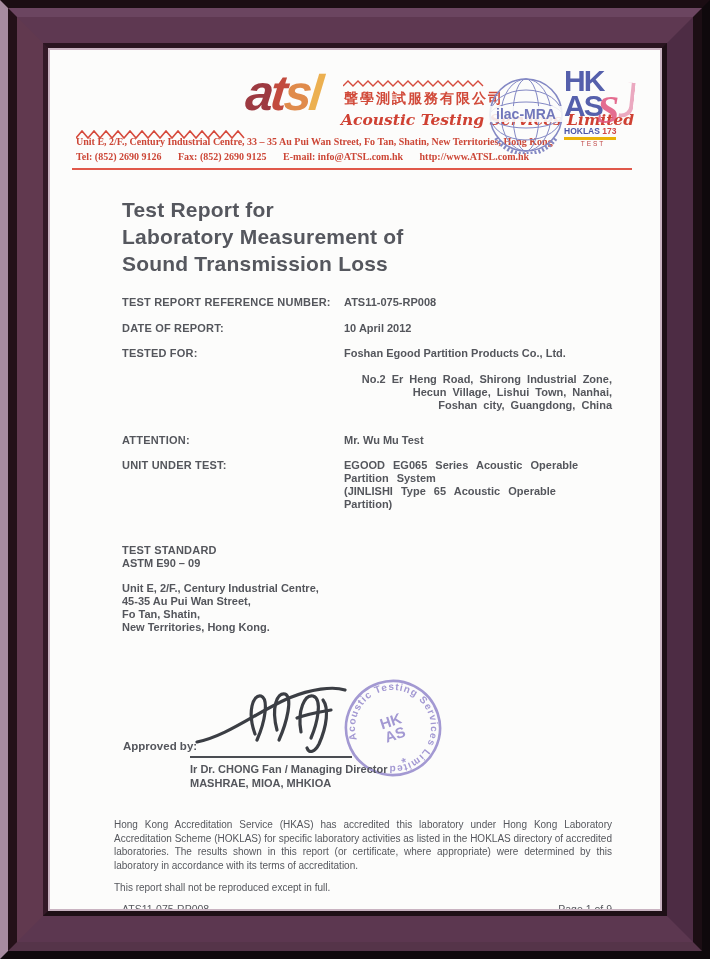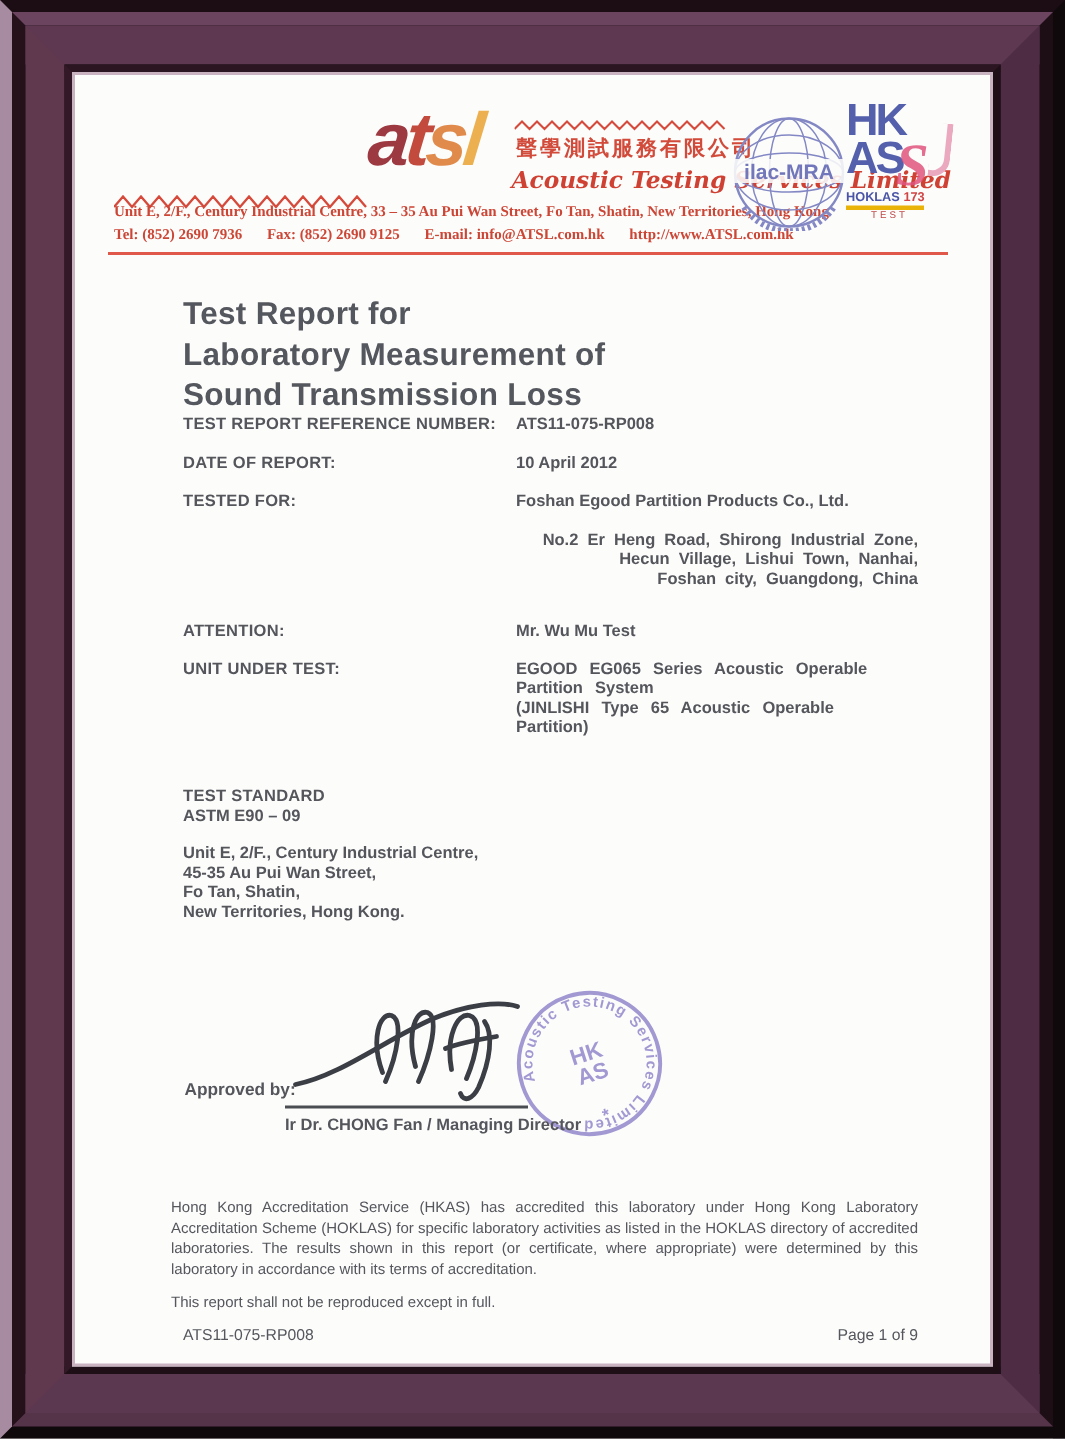--- a/index.html
+++ b/index.html
@@ -42,21 +42,21 @@
   .hoklas-test{font-size:6.5px;color:#c04848;letter-spacing:2px;text-align:center;width:58px;}
 
   
   .title{margin:24px 0 0 72px;font-size:21px;font-weight:700;color:#55575e;line-height:27px;letter-spacing:.2px;}
   .fields{margin:0 48px 0 72px;font-size:11px;color:#54565c;}
   .field-row{display:flex;line-height:13px;}
   .field-label{width:222px;flex:none;font-weight:700;letter-spacing:.2px;}
   .field-value{width:268px;flex:none;font-weight:700;white-space:pre-line;}
   .wide .field-value{word-spacing:3px;text-align:right;}
   .xwide .field-value{word-spacing:5px;}
-  .mt19{}.mt13{margin-top:13px;}.mt12{margin-top:12px;}.mt9{margin-top:22px;}.mt33{margin-top:33px;flex-direction:column;}
+  .mt19{margin-top:19px;}.mt13{margin-top:13px;}.mt12{margin-top:12px;}.mt9{margin-top:22px;}.mt33{margin-top:33px;flex-direction:column;}
 
   
   .sig-section{position:relative;height:130px;margin-top:46px;}
   .approved-label{position:absolute;left:73px;top:60px;font-size:11.5px;font-weight:700;color:#54565c;}
   .signature{position:absolute;left:143px;top:-2px;}
   .sig-line{position:absolute;left:140px;top:76px;width:162px;border-bottom:2px solid #4a4d52;}
   .name-block{position:absolute;left:140px;top:82px;font-size:11px;font-weight:700;color:#54565c;line-height:14px;}
   .stamp{position:absolute;left:291px;top:-4px;opacity:.85;}
 
   
@@ -80,21 +80,21 @@
     <svg class="zigzag zz-top" width="152" height="12" viewBox="0 0 152 12">
       <path d="M0 8 l5 -5 5 5 5 -5 5 5 5 -5 5 5 5 -5 5 5 5 -5 5 5 5 -5 5 5 5 -5 5 5 5 -5 5 5 5 -5 5 5 5 -5 5 5 5 -5 5 5 5 -5 5 5 5 -5 5 5 5 -5 5 5" fill="none" stroke="#d64a3c" stroke-width="1.4"></path>
     </svg>
 
     <div class="atsl"><span class="l-a">a</span><span class="l-t">t</span><span class="l-s">s</span><span class="l-l">l</span></div>
 
     <div class="cjk">聲學測試服務有限公司</div>
     <div class="eng-script">Acoustic Testing Services Limited</div>
     <div class="addr">Unit E, 2/F., Century Industrial Centre, 33 – 35 Au Pui Wan Street, Fo Tan, Shatin, New Territories, Hong Kong</div>
     <div class="contacts">
-      <span>Tel: (852) 2690 7936</span>
+      <span>Tel: (852) 2690 9126</span>
       <span>Fax: (852) 2690 9125</span>
       <span>E-mail: info@ATSL.com.hk</span>
       <span>http://www.ATSL.com.hk</span>
     </div>
 
     <svg class="ilac" width="78" height="78" viewBox="0 0 78 78">
       <circle cx="39" cy="39" r="36" fill="none" stroke="#8388c4" stroke-width="1.6"></circle>
       <ellipse cx="39" cy="39" rx="36" ry="13" fill="none" stroke="#8388c4" stroke-width="1"></ellipse>
       <ellipse cx="39" cy="39" rx="36" ry="25" fill="none" stroke="#8388c4" stroke-width="1"></ellipse>
       <ellipse cx="39" cy="39" rx="13" ry="36" fill="none" stroke="#8388c4" stroke-width="1"></ellipse>
@@ -186,20 +186,21 @@
         <textPath href="#stampCircle">Acoustic  Testing  Services  Limited</textPath>
       </text>
       <text x="52" y="50" text-anchor="middle" font-size="15" font-weight="bold" fill="#9488cc">HK</text>
       <text x="52" y="64" text-anchor="middle" font-size="15" font-weight="bold" fill="#9488cc">AS</text>
       <text x="52" y="92" text-anchor="middle" font-size="12" font-weight="bold" fill="#9488cc">*</text>
     </svg>
     <div class="approved-label">Approved by:</div>
     <div class="sig-line"></div>
     <div class="name-block">
       <div>Ir Dr. CHONG Fan / Managing Director</div>
+      <div>MASHRAE, MIOA, MHKIOA</div>
     </div>
   </div>
 
   <div class="accred">Hong Kong Accreditation Service (HKAS) has accredited this laboratory under Hong Kong Laboratory Accreditation Scheme (HOKLAS) for specific laboratory activities as listed in the HOKLAS directory of accredited laboratories. The results shown in this report (or certificate, where appropriate) were determined by this laboratory in accordance with its terms of accreditation.</div>
   <div class="note">This report shall not be reproduced except in full.</div>
   <div class="bottom-row">
     <span>ATS11-075-RP008</span>
     <span>Page 1 of 9</span>
   </div>
 

